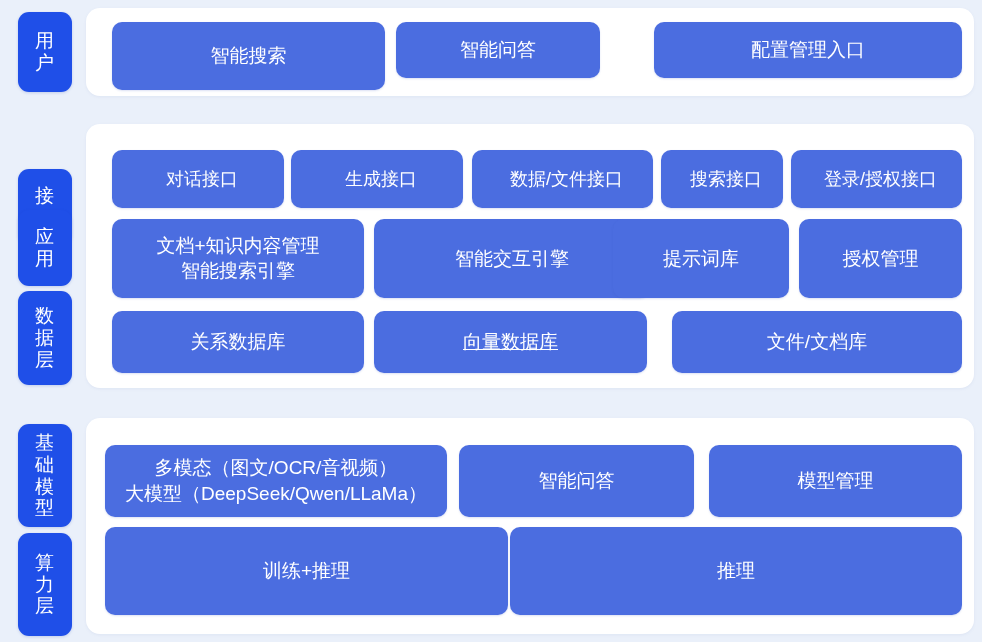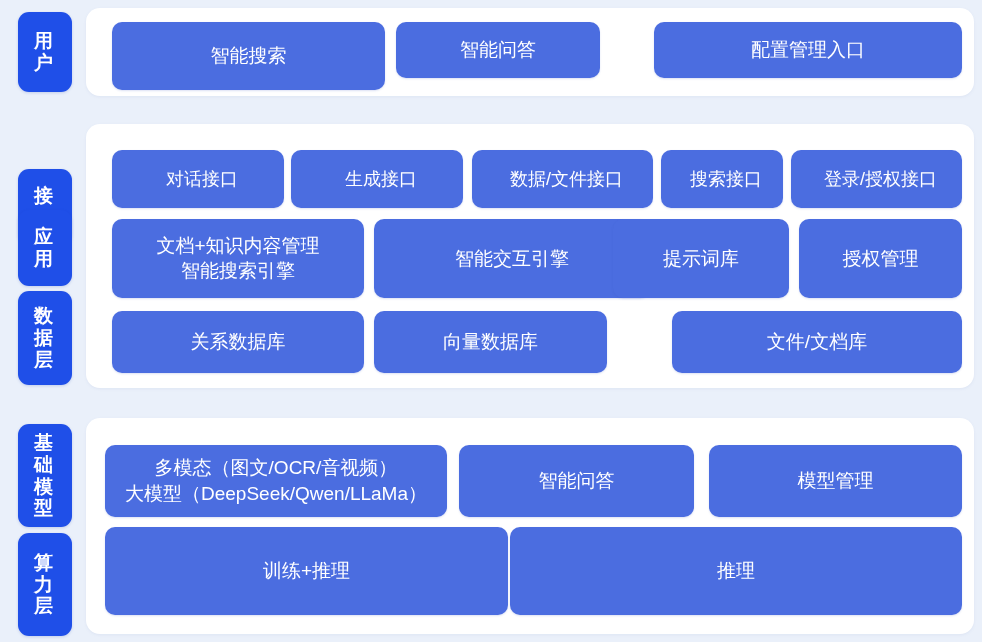--- a/index.html
+++ b/index.html
@@ -35,24 +35,24 @@
     background: #1f4fe8;
     border-radius: 11px;
     color: #ffffff;
     display: flex;
     align-items: center;
     justify-content: center;
     box-shadow: 0 1px 3px rgba(40,70,180,0.20);
   }
   .side-tab-label {
     font-size: 19px;
-    font-weight: bold;
+    font-weight: normal;
     line-height: 1.15;
     letter-spacing: 1px;
-    text-align: left;
+    text-align: center;
     width: 22px;
     word-break: break-all;
   }
   
   .box {
     position: absolute;
     background: #4b6de0;
     border-radius: 10px;
     color: #ffffff;
     display: flex;
@@ -137,21 +137,21 @@
   <div class="box" style="left:613px; top:219px; width:176px; height:79px;">
     <span class="box-label">提示词库</span>
   </div>
   <div class="box" style="left:799px; top:219px; width:163px; height:79px;">
     <span class="box-label">授权管理</span>
   </div>
 
   <div class="box" style="left:112px; top:311px; width:252px; height:62px;">
     <span class="box-label">关系数据库</span>
   </div>
-  <div class="box" style="left:374px; top:311px; width:233px; height:62px;">
+  <div class="box" style="left:374px; top:311px; width:273px; height:62px;text-decoration:underline;">
     <span class="box-label">向量数据库</span>
   </div>
   <div class="box" style="left:672px; top:311px; width:290px; height:62px;">
     <span class="box-label">文件/文档库</span>
   </div>
 
   <div class="panel" style="left:86px; top:418px; width:888px; height:216px;"></div>
 
   <div class="side-tab" style="top:424px; height:103px;">
     <span class="side-tab-label">基础模型</span>

